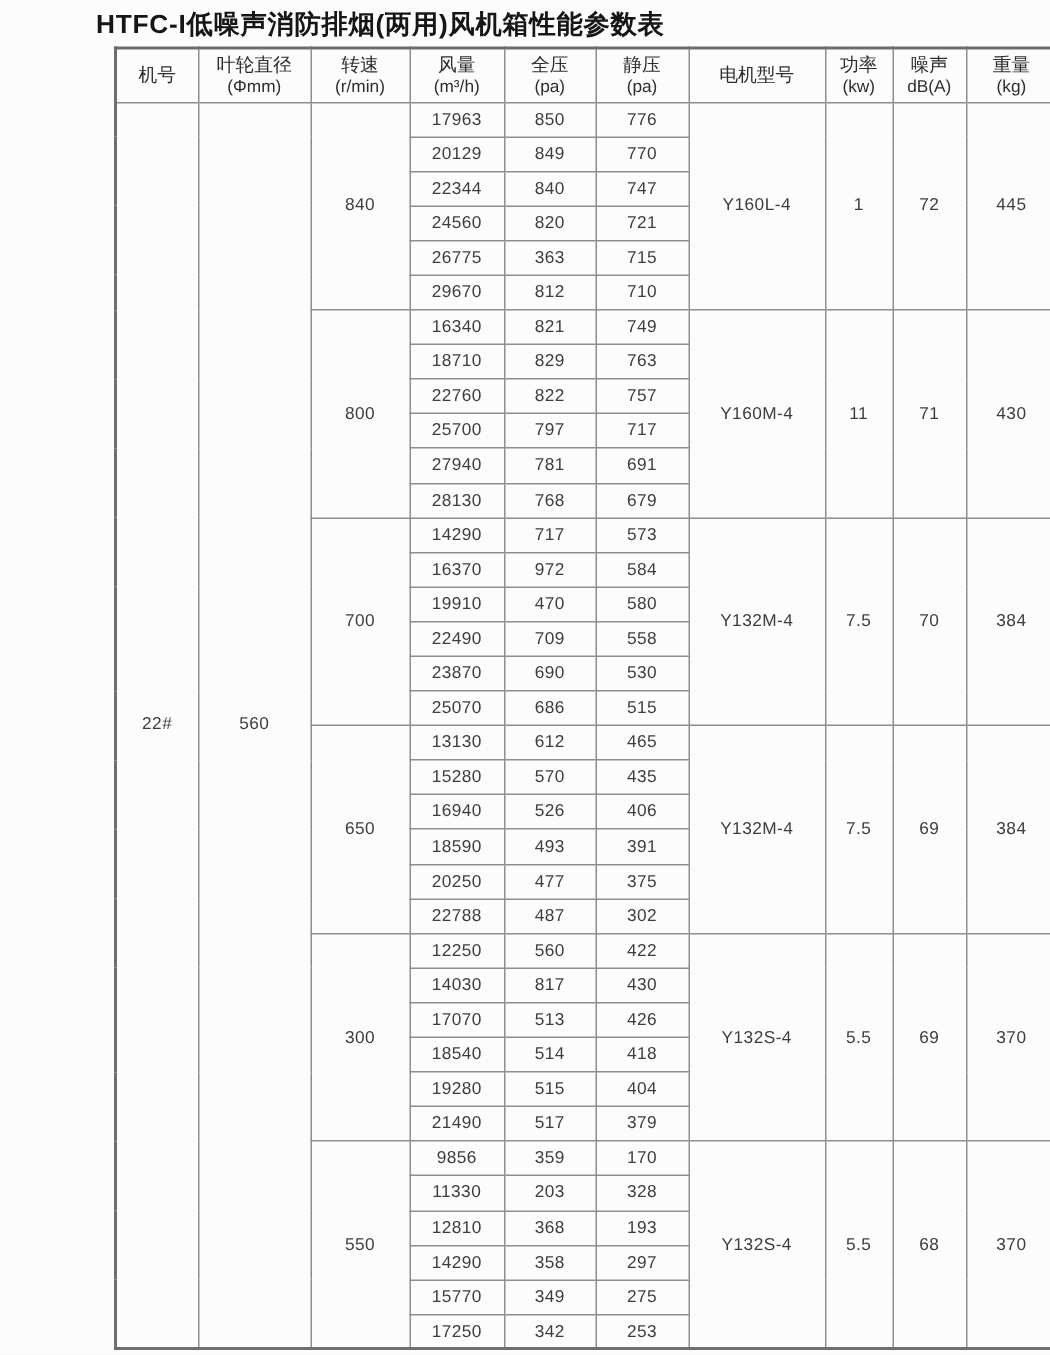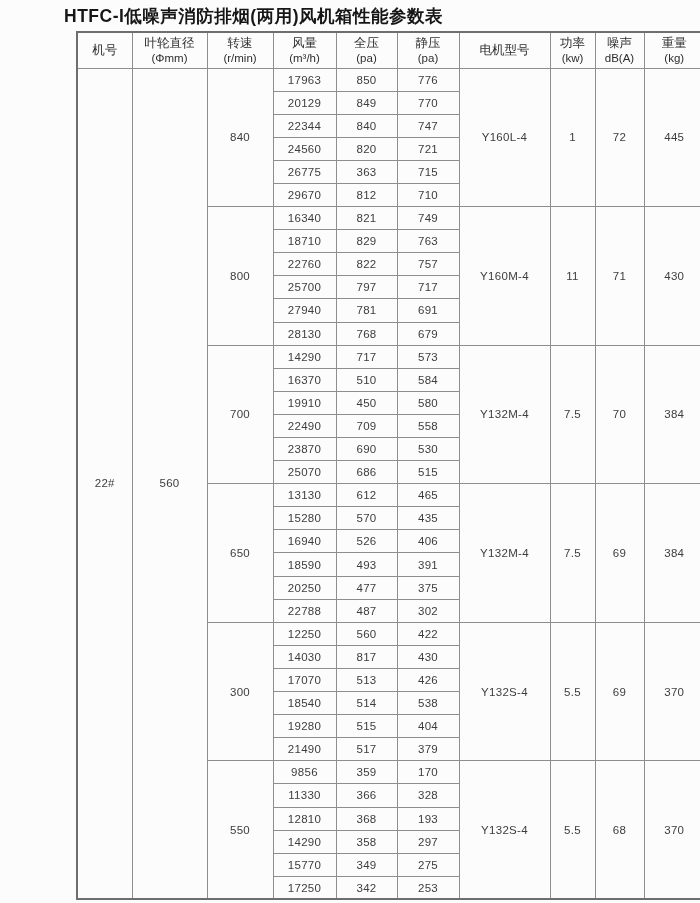--- a/index.html
+++ b/index.html
@@ -195,26 +195,26 @@
           <td>14290</td>
           <td>717</td>
           <td>573</td>
           <td rowspan="6">Y132M-4</td>
           <td rowspan="6">7.5</td>
           <td rowspan="6">70</td>
           <td rowspan="6">384</td>
         </tr>
         <tr>
           <td>16370</td>
-          <td>510</td>
+          <td>972</td>
           <td>584</td>
         </tr>
         <tr>
           <td>19910</td>
-          <td>450</td>
+          <td>470</td>
           <td>580</td>
         </tr>
         <tr>
           <td>22490</td>
           <td>709</td>
           <td>558</td>
         </tr>
         <tr>
           <td>23870</td>
           <td>690</td>
@@ -276,21 +276,21 @@
           <td>430</td>
         </tr>
         <tr>
           <td>17070</td>
           <td>513</td>
           <td>426</td>
         </tr>
         <tr>
           <td>18540</td>
           <td>514</td>
-          <td>538</td>
+          <td>418</td>
         </tr>
         <tr>
           <td>19280</td>
           <td>515</td>
           <td>404</td>
         </tr>
         <tr>
           <td>21490</td>
           <td>517</td>
           <td>379</td>
@@ -300,21 +300,21 @@
           <td>9856</td>
           <td>359</td>
           <td>170</td>
           <td rowspan="6">Y132S-4</td>
           <td rowspan="6">5.5</td>
           <td rowspan="6">68</td>
           <td rowspan="6">370</td>
         </tr>
         <tr>
           <td>11330</td>
-          <td>366</td>
+          <td>203</td>
           <td>328</td>
         </tr>
         <tr>
           <td>12810</td>
           <td>368</td>
           <td>193</td>
         </tr>
         <tr>
           <td>14290</td>
           <td>358</td>

